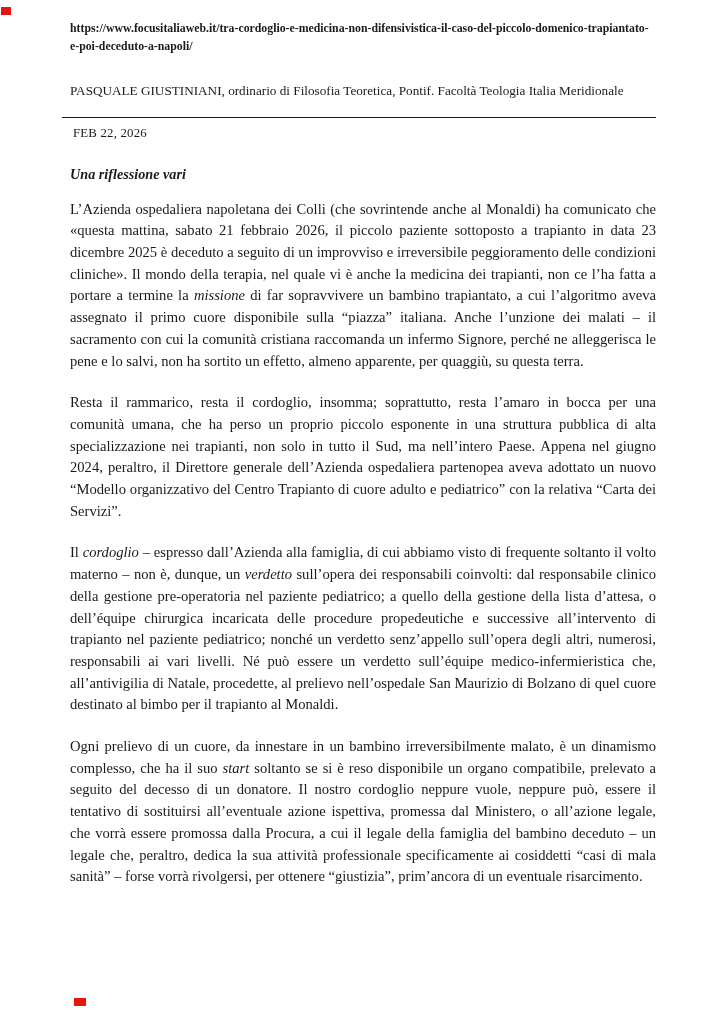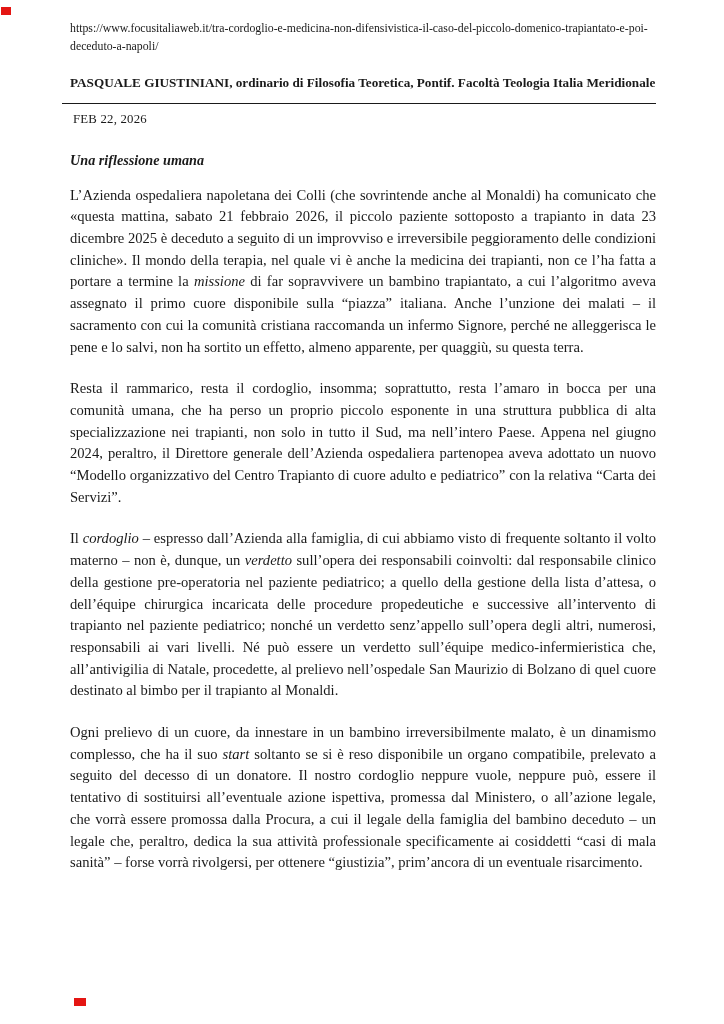--- a/index.html
+++ b/index.html
@@ -31,29 +31,29 @@
     margin:21px 0 0 0;
     font-size:20.5px;
     line-height:1.3;
     font-weight:bold;
     letter-spacing:0.1px;
   }
   p.url{
     margin:19px 0 0 0;
     font-size:11.8px;
     line-height:18px;
-    font-weight:normal;
+    font-weight:bold;
     word-break:break-word;
   }
   p.byline{
-    margin:20px 0 0 -8px;
-    padding:0 0 11px 8px;
+    margin:28px 0 0 -8px;
+    padding:0 0 17px 8px;
     font-size:13.2px;
     line-height:1.25;
-    font-weight:bold;
+    font-weight:normal;
     border-bottom:1.5px solid #1a1a1a;
   }
   p.date{
     margin:7px 0 16px 0;
     padding-left:3px;
     font-size:12.8px;
     line-height:1.3;
     letter-spacing:0.2px;
   }
   h3.section-heading{
@@ -93,21 +93,21 @@
   <main class="content">
 
 
 
     <p class="url">https://www.focusitaliaweb.it/tra-cordoglio-e-medicina-non-difensivistica-il-caso-del-piccolo-domenico-trapiantato-e-poi-deceduto-a-napoli/</p>
 
     <p class="byline">PASQUALE GIUSTINIANI, ordinario di Filosofia Teoretica, Pontif. Facoltà Teologia  Italia Meridionale</p>
 
     <p class="date">FEB 22, 2026</p>
 
-    <h3 class="section-heading">Una riflessione umana</h3>
+    <h3 class="section-heading">Una riflessione vari</h3>
 
     <p class="body"><span>L’Azienda ospedaliera napoletana dei Colli (che sovrintende anche al Monaldi) ha comunicato che «questa mattina, sabato 21 febbraio 2026, il piccolo paziente sottoposto a trapianto in data 23 dicembre 2025 è deceduto a seguito di un improvviso e irreversibile peggioramento delle condizioni cliniche». Il mondo della terapia, nel quale vi è anche la medicina dei trapianti, non ce l’ha fatta a portare a termine la </span><i>missione</i><span> di far sopravvivere un bambino trapiantato, a cui l’algoritmo aveva assegnato il primo cuore disponibile sulla “piazza” italiana. Anche l’unzione dei malati – il sacramento con cui la comunità cristiana raccomanda un infermo Signore, perché ne alleggerisca le pene e lo salvi, non ha sortito un effetto, almeno apparente, per quaggiù, su questa terra.</span></p>
 
 
     <p class="body"><span>Resta il rammarico, resta il cordoglio, insomma; soprattutto, resta l’amaro in bocca per una comunità umana, che ha perso un proprio piccolo esponente in una struttura pubblica di alta specializzazione nei trapianti, non solo in tutto il Sud, ma nell’intero Paese. Appena nel giugno 2024, peraltro, il Direttore generale dell’Azienda ospedaliera partenopea aveva adottato un nuovo “Modello organizzativo del Centro Trapianto di cuore adulto e pediatrico” con la relativa “Carta dei Servizi”.</span></p>
 
     <p class="body"><span>Il </span><i>cordoglio</i><span> – espresso dall’Azienda alla famiglia, di cui abbiamo visto di frequente soltanto il volto materno – non è, dunque, un </span><i>verdetto</i><span> sull’opera dei responsabili coinvolti: dal responsabile clinico della gestione pre-operatoria nel paziente pediatrico; a quello della gestione della lista d’attesa, o dell’équipe chirurgica incaricata delle procedure propedeutiche e successive all’intervento di trapianto nel paziente pediatrico; nonché un verdetto senz’appello sull’opera degli altri, numerosi, responsabili ai vari livelli. Né può essere un verdetto sull’équipe medico-infermieristica che, all’antivigilia di Natale, procedette, al prelievo nell’ospedale San Maurizio di Bolzano di quel cuore destinato al bimbo per il trapianto al Monaldi.</span></p>
 
     <p class="body"><span>Ogni prelievo di un cuore, da innestare in un bambino irreversibilmente malato, è un dinamismo complesso, che ha il suo </span><i>start</i><span> soltanto se si è reso disponibile un organo compatibile, prelevato a seguito del decesso di un donatore. Il nostro cordoglio neppure vuole, neppure può, essere il tentativo di sostituirsi all’eventuale azione ispettiva, promessa dal Ministero, o all’azione legale, che vorrà essere promossa dalla Procura, a cui il legale della famiglia del bambino deceduto – un legale che, peraltro, dedica la sua attività professionale specificamente ai cosiddetti “casi di mala sanità” – forse vorrà rivolgersi, per ottenere “giustizia”, prim’ancora di un eventuale risarcimento.</span></p>
 

